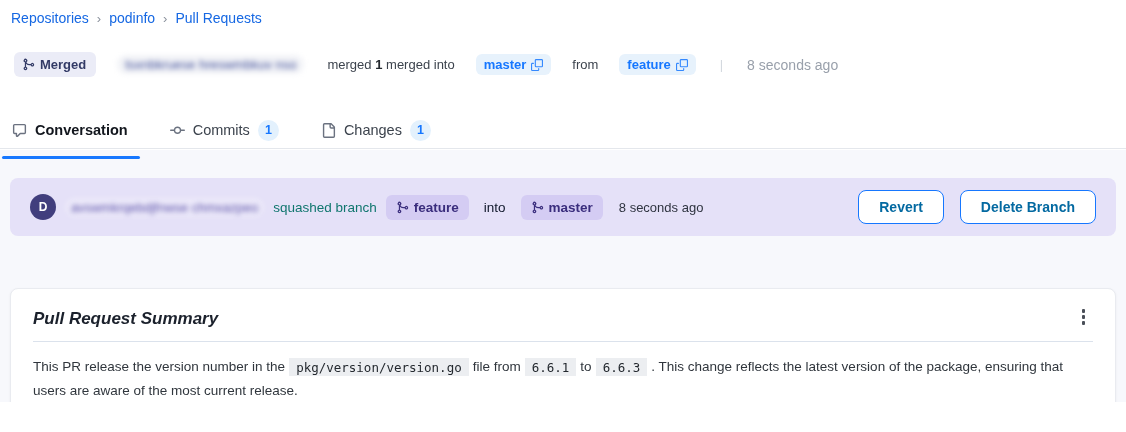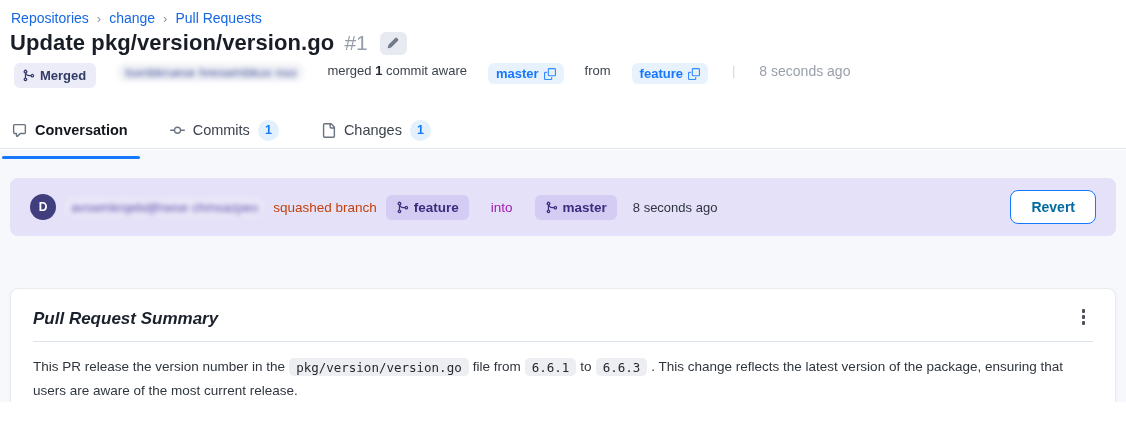--- a/index.html
+++ b/index.html
@@ -14,21 +14,21 @@
 
   
   .title-row { position:absolute; top:30px; left:10px; display:flex; align-items:center; gap:10px; }
   .title-row h1 { font-size:22px; font-weight:700; color:#181d26; letter-spacing:.1px; }
   .pr-number { font-size:21px; color:#949caa; font-weight:500; }
   .edit-btn { width:27px; height:23px; border:none; background:#e8eaf2; border-radius:6px; color:#707a88;
               display:flex; align-items:center; justify-content:center; cursor:pointer; margin-left:2px; }
   .edit-btn svg { width:12px; height:12px; }
 
   
-  .meta-row { position:absolute; top:63px; left:14px; display:flex; align-items:flex-start; gap:21px; font-size:13px; color:#3c434d; }
+  .meta-row { position:absolute; top:52px; left:14px; display:flex; align-items:center; gap:21px; font-size:13px; color:#3c434d; }
   .merged-badge { display:inline-flex; align-items:center; gap:5px; background:#ebecf7; color:#323a66;
                   font-weight:700; font-size:13px; padding:5px 10px 5px 8px; border-radius:6px; }
   .merged-badge svg { width:13px; height:13px; }
   .redacted { filter:blur(2.4px); user-select:none; white-space:nowrap; }
   .meta-redacted { color:#46549c; background:#f2f3f7; border-radius:9px; padding:2px 8px; margin-right:2px; }
   .meta-text b { font-weight:700; color:#24292f; }
   .branch-chip { display:inline-flex; align-items:center; gap:5px; background:#e7f2fc; color:#1677ff;
                  font-weight:700; font-size:13px; padding:3px 8px; border-radius:6px; cursor:pointer; }
   .branch-chip svg { width:12px; height:12px; opacity:.85; }
   .meta-divider { color:#d3d8df; margin:0 3px; }
@@ -44,83 +44,72 @@
   .tab.active::after { content:""; position:absolute; left:-10px; right:-12px; bottom:-10px; height:3px; background:#1677ff; border-radius:2px; }
   .tab-badge { background:#e3f1fd; color:#1677ff; font-size:12.5px; font-weight:600; min-width:21px; height:21px;
                border-radius:50%; display:flex; align-items:center; justify-content:center; }
 
   
   .banner { position:absolute; top:178px; left:10px; right:10px; height:58px; background:#e5e1f8; border-radius:8px;
             display:flex; align-items:center; padding:0 20px; gap:9px; }
   .avatar { width:26px; height:26px; border-radius:50%; background:#413e7d; color:#fff; font-size:12px; font-weight:700;
             display:flex; align-items:center; justify-content:center; flex:0 0 auto; }
   .banner-redacted { color:#5a50a8; font-size:13px; background:rgba(255,255,255,.28); border-radius:9px; padding:2px 6px; }
-  .banner-action { color:#c2410c; font-size:13.5px; }
+  .banner-action { color:#0f766e; font-size:13.5px; }
   .banner-badge { display:inline-flex; align-items:center; gap:5px; background:#d4ccf3; color:#3a2d7d;
                   font-weight:700; font-size:13.5px; padding:5px 10px; border-radius:6px; }
   .banner-badge svg { width:13px; height:13px; }
-  .banner-into { color:#a21caf; font-size:13.5px; margin:0 13px; }
+  .banner-into { color:#0f172a; font-size:13.5px; margin:0 6px; }
   .banner-time { color:#2f3440; font-size:13px; margin-left:7px; }
   .banner-actions { margin-left:auto; display:flex; gap:16px; }
   .outline-btn { background:#fff; border:1px solid #1677ff; color:#0369a1; font-weight:700; font-size:14px;
                  border-radius:8px; padding:0 20px; height:34px; cursor:pointer; font-family:inherit; }
 
   
   .card { position:absolute; top:288px; left:10px; right:10px; height:131px; background:#fff; border-radius:8px;
           border:1px solid #e9ebf0; box-shadow:0 1px 3px rgba(16,24,40,.05); padding:20px 22px; }
   .card-header { display:flex; align-items:flex-start;font-style:italic; }
   .card-title { font-size:17px; font-weight:700; color:#1b212c; }
   .kebab { margin-left:auto; display:flex; flex-direction:column; gap:2.5px; padding:4px 6px; cursor:pointer;
            background:none; border:none; margin-top:-4px; margin-right:2px; }
   .kebab i { width:3.5px; height:3.5px; background:#4a4f58; border-radius:1px; display:block; }
   .card-divider { height:1px; background:#dbe2ec; margin:12px 0 13px; }
   .card-body { font-size:13.5px; color:#30363d; line-height:24px; }
   .code { font-family:"DejaVu Sans Mono", monospace; font-size:12.5px; background:#eceef1; color:#24292f;
-          border-radius:5px; padding:1.5px 7px; margin:0 4px; white-space:nowrap; }
+          border-radius:0; padding:1.5px 7px; margin:0 4px; white-space:nowrap; }
 </style>
 </head>
 <body>
 
 <div class="page">
   <div class="lower-bg"></div>
 
   <nav class="breadcrumb">
     <a class="crumb">Repositories</a>
     <span class="crumb-sep">›</span>
-    <a class="crumb">change</a>
+    <a class="crumb">podinfo</a>
     <span class="crumb-sep">›</span>
     <a class="crumb">Pull Requests</a>
   </nav>
 
-  <div class="title-row">
-    <h1>Update pkg/version/version.go</h1>
-    <span class="pr-number">#1</span>
-    <button class="edit-btn">
-      <span style="display:flex;">
-        <svg viewBox="0 0 16 16" fill="currentColor" width="12" height="12">
-            <path d="M11.013 1.427a1.75 1.75 0 0 1 2.474 0l1.086 1.086a1.75 1.75 0 0 1 0 2.474l-8.61 8.61c-.21.21-.47.364-.756.445l-3.251.93a.75.75 0 0 1-.927-.928l.929-3.25c.081-.286.235-.547.445-.758l8.61-8.61Z"></path>
-          </svg>
-      </span>
-    </button>
-  </div>
 
   <div class="meta-row">
     <span class="merged-badge">
       <span style="display:flex;">
         <svg viewBox="0 0 16 16" fill="currentColor">
             <path d="M5.45 5.154A4.25 4.25 0 0 0 9.25 7.5h1.378a2.251 2.251 0 1 1 0 1.5H9.25A5.734 5.734 0 0 1 5 7.123v3.505a2.25 2.25 0 1 1-1.5 0V5.372a2.25 2.25 0 1 1 1.95-.218ZM4.25 13.5a.75.75 0 1 0 0-1.5.75.75 0 0 0 0 1.5Zm8.5-4.5a.75.75 0 1 0 0-1.5.75.75 0 0 0 0 1.5ZM5 3.25a.75.75 0 1 0-1.5 0 .75.75 0 0 0 1.5 0Z"></path>
           </svg>
       </span>
       <span>Merged</span>
     </span>
     <span class="redacted meta-redacted">tsxnbkruese hreswmbkuv nso</span>
     <span class="meta-text">
       <span>merged</span>
       <b>1</b>
-      <span>commit aware</span>
+      <span>merged into</span>
     </span>
     <span class="branch-chip">
       <span>master</span>
       <span style="display:flex;">
         <svg viewBox="0 0 16 16" fill="currentColor">
             <path d="M0 6.75C0 5.784.784 5 1.75 5h1.5a.75.75 0 0 1 0 1.5h-1.5a.25.25 0 0 0-.25.25v7.5c0 .138.112.25.25.25h7.5a.25.25 0 0 0 .25-.25v-1.5a.75.75 0 0 1 1.5 0v1.5A1.75 1.75 0 0 1 9.25 16h-7.5A1.75 1.75 0 0 1 0 14.25Z"></path>
             <path d="M5 1.75C5 .784 5.784 0 6.75 0h7.5C15.216 0 16 .784 16 1.75v7.5A1.75 1.75 0 0 1 14.25 11h-7.5A1.75 1.75 0 0 1 5 9.25Zm1.75-.25a.25.25 0 0 0-.25.25v7.5c0 .138.112.25.25.25h7.5a.25.25 0 0 0 .25-.25v-7.5a.25.25 0 0 0-.25-.25Z"></path>
           </svg>
       </span>
     </span>
@@ -185,20 +174,21 @@
       <span style="display:flex;">
         <svg viewBox="0 0 16 16" fill="currentColor">
             <path d="M5.45 5.154A4.25 4.25 0 0 0 9.25 7.5h1.378a2.251 2.251 0 1 1 0 1.5H9.25A5.734 5.734 0 0 1 5 7.123v3.505a2.25 2.25 0 1 1-1.5 0V5.372a2.25 2.25 0 1 1 1.95-.218ZM4.25 13.5a.75.75 0 1 0 0-1.5.75.75 0 0 0 0 1.5Zm8.5-4.5a.75.75 0 1 0 0-1.5.75.75 0 0 0 0 1.5ZM5 3.25a.75.75 0 1 0-1.5 0 .75.75 0 0 0 1.5 0Z"></path>
           </svg>
       </span>
       <span>master</span>
     </span>
     <span class="banner-time">8 seconds ago</span>
     <span class="banner-actions">
       <button class="outline-btn">Revert</button>
+      <button class="outline-btn">Delete Branch</button>
     </span>
   </div>
 
   <div class="card">
     <div class="card-header">
       <span class="card-title">Pull Request Summary</span>
       <button class="kebab">
           <i></i>
           <i></i>
           <i></i>

